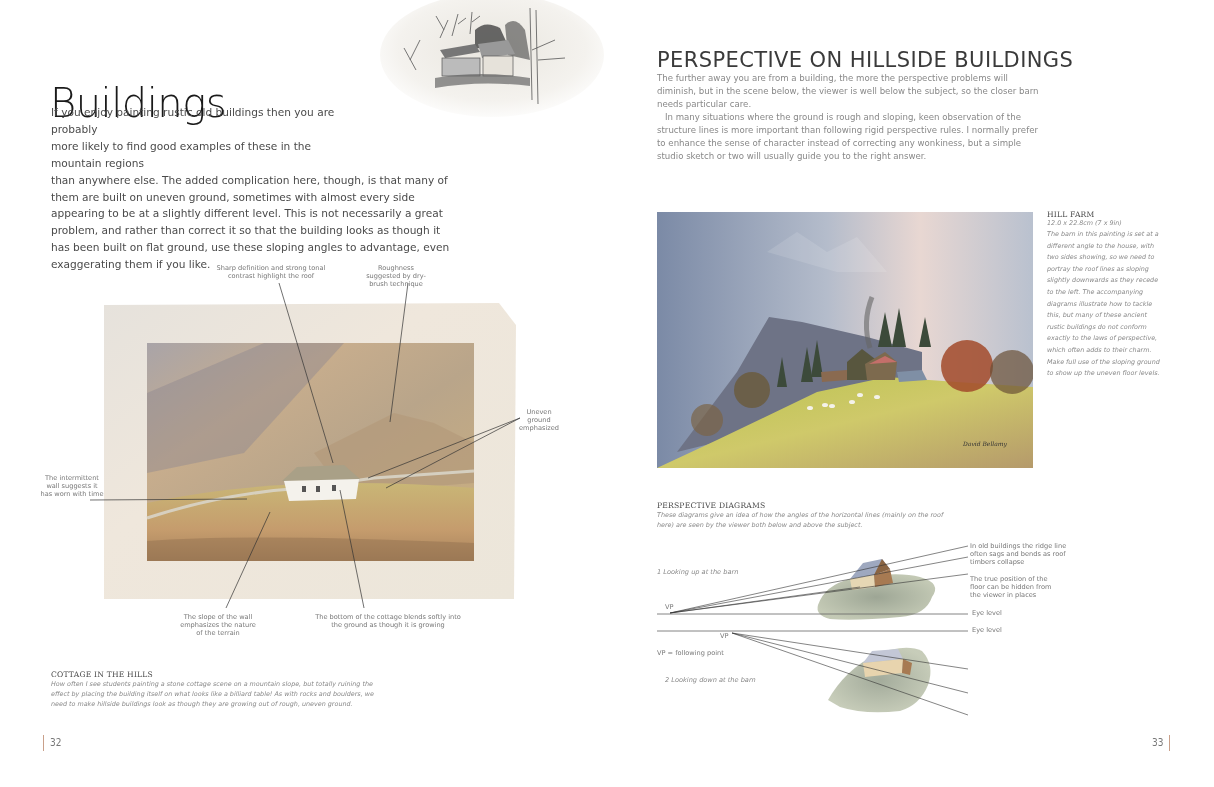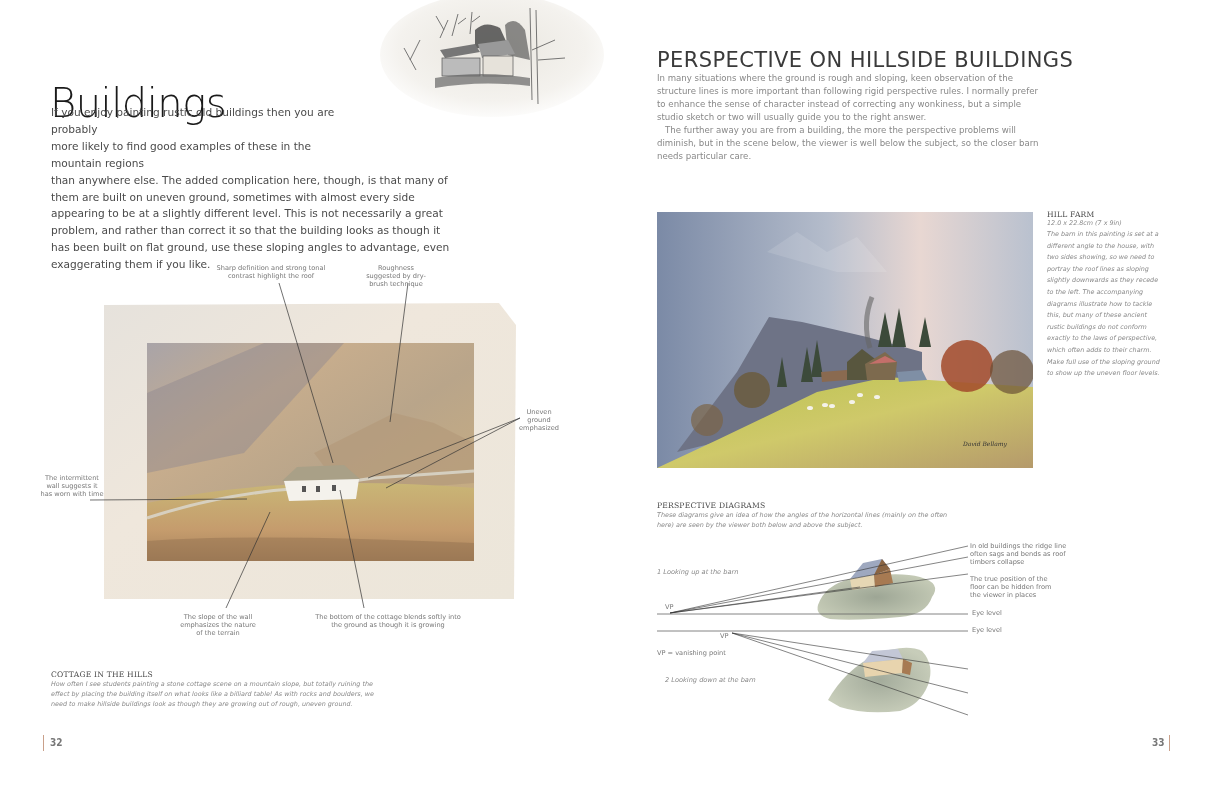--- a/index.html
+++ b/index.html
@@ -12,21 +12,21 @@
   .intro .l1 { display:block; width:290px; }
   .intro .l2 { display:block; width:300px; }
   .callout { font-size:6.6px; line-height:8px; color:#777; text-align:center; }
   .caption-head { font-family:"DejaVu Serif", serif; font-size:7.6px; color:#4a4a4a; letter-spacing:0.2px; text-transform:uppercase; }
   .caption-text { font-family:"DejaVu Sans", sans-serif; font-style:italic; font-size:6.4px; line-height:10px; color:#888; }
   .r-heading { left:657px; top:48px; font-size:21px; color:#3a3a3a; font-weight:400; letter-spacing:0.4px; }
   .r-body { left:657px; top:72px; width:390px; font-size:8.6px; line-height:13px; color:#888; }
   .r-body p { margin:0; }
   .r-body p + p { text-indent:8px; }
   .sidebar { left:1047px; top:210px; width:118px; }
-  .pagenum { font-size:10px; color:#777; font-family:"DejaVu Sans Condensed","DejaVu Sans", sans-serif;font-weight:bold; }
+  .pagenum { font-size:10px; color:#777; font-family:"DejaVu Sans Condensed","DejaVu Sans", sans-serif; }
   .diag-label { font-size:6.6px; color:#777; line-height:8px; }
   .diag-italic { font-size:6.6px; color:#888; font-style:italic; }
   svg { display:block; }
 </style>
 </head>
 <body>
 
 <div class="abs title">Buildings</div>
 
 <div class="abs" style="left:380px; top:0; width:225px; height:118px;">
@@ -121,22 +121,22 @@
 <div class="abs" style="left:51px; top:670px; width:330px;">
   <div class="caption-head">Cottage in the Hills</div>
   <div class="caption-text">How often I see students painting a stone cottage scene on a mountain slope, but totally ruining the effect by placing the building itself on what looks like a billiard table! As with rocks and boulders, we need to make hillside buildings look as though they are growing out of rough, uneven ground.</div>
 </div>
 
 <div class="abs" style="left:43px; top:735px; width:1px; height:16px; background:#c9a08a;"></div>
 <div class="abs pagenum" style="left:50px; top:737px;">32</div>
 
 <div class="abs r-heading">PERSPECTIVE ON HILLSIDE BUILDINGS</div>
 <div class="abs r-body">
+  <p>The further away you are from a building, the more the perspective problems will diminish, but in the scene below, the viewer is well below the subject, so the closer barn needs particular care.</p>
   <p>In many situations where the ground is rough and sloping, keen observation of the structure lines is more important than following rigid perspective rules. I normally prefer to enhance the sense of character instead of correcting any wonkiness, but a simple studio sketch or two will usually guide you to the right answer.</p>
-  <p>The further away you are from a building, the more the perspective problems will diminish, but in the scene below, the viewer is well below the subject, so the closer barn needs particular care.</p>
 </div>
 
 <div class="abs" style="left:657px; top:212px; width:376px; height:256px;">
   <svg width="376" height="256" viewBox="0 0 376 256">
     <defs>
       <linearGradient id="sky" x1="0" y1="0" x2="1" y2="0">
         <stop offset="0%" stop-color="#7b8aa6"></stop>
         <stop offset="45%" stop-color="#b4bccb"></stop>
         <stop offset="70%" stop-color="#e8d7d2"></stop>
         <stop offset="100%" stop-color="#b9c1cf"></stop>
@@ -182,21 +182,21 @@
 </div>
 
 <div class="abs sidebar">
   <div class="caption-head">Hill Farm</div>
   <div class="caption-text" style="line-height:9px;">12.0 x 22.8cm (7 x 9in)</div>
   <div class="caption-text" style="line-height:11.6px; margin-top:1px;">The barn in this painting is set at a different angle to the house, with two sides showing, so we need to portray the roof lines as sloping slightly downwards as they recede to the left. The accompanying diagrams illustrate how to tackle this, but many of these ancient rustic buildings do not conform exactly to the laws of perspective, which often adds to their charm. Make full use of the sloping ground to show up the uneven floor levels.</div>
 </div>
 
 <div class="abs" style="left:657px; top:501px; width:300px;">
   <div class="caption-head">Perspective Diagrams</div>
-  <div class="caption-text">These diagrams give an idea of how the angles of the horizontal lines (mainly on the often here) are seen by the viewer both below and above the subject.</div>
+  <div class="caption-text">These diagrams give an idea of how the angles of the horizontal lines (mainly on the roof here) are seen by the viewer both below and above the subject.</div>
 </div>
 
 <svg class="abs" style="left:650px; top:535px;" width="320" height="190">
   <defs>
     <radialGradient id="rock" cx="50%" cy="50%" r="55%">
       <stop offset="0%" stop-color="#8c9682"></stop>
       <stop offset="100%" stop-color="#b9c0a8"></stop>
     </radialGradient>
   </defs>
 
@@ -222,21 +222,21 @@
   <g stroke="#333" stroke-width="0.6" fill="none">
     <line x1="82" y1="98" x2="318" y2="134"></line>
     <line x1="82" y1="98" x2="318" y2="158"></line>
     <line x1="82" y1="98" x2="318" y2="180"></line>
   </g>
 </svg>
 
 <div class="abs diag-italic" style="left:657px; top:568px;">1  Looking up at the barn</div>
 <div class="abs diag-label" style="left:665px; top:603px;">VP</div>
 <div class="abs diag-label" style="left:720px; top:632px;">VP</div>
-<div class="abs diag-label" style="left:657px; top:649px;">VP = vanishing point</div>
+<div class="abs diag-label" style="left:657px; top:649px;">VP = following point</div>
 <div class="abs diag-italic" style="left:657px; top:676px;margin-left:8px;">2  Looking down at the barn</div>
 <div class="abs diag-label" style="left:972px; top:609px;">Eye level</div>
 <div class="abs diag-label" style="left:972px; top:626px;">Eye level</div>
 <div class="abs diag-label" style="left:970px; top:542px; width:100px;">In old buildings the ridge line often sags and bends as roof timbers collapse</div>
 <div class="abs diag-label" style="left:970px; top:575px; width:85px;">The true position of the floor can be hidden from the viewer in places</div>
 
 <div class="abs pagenum" style="left:1152px; top:737px;">33</div>
 <div class="abs" style="left:1169px; top:735px; width:1px; height:16px; background:#c9a08a;"></div>
 
 </body></html>

